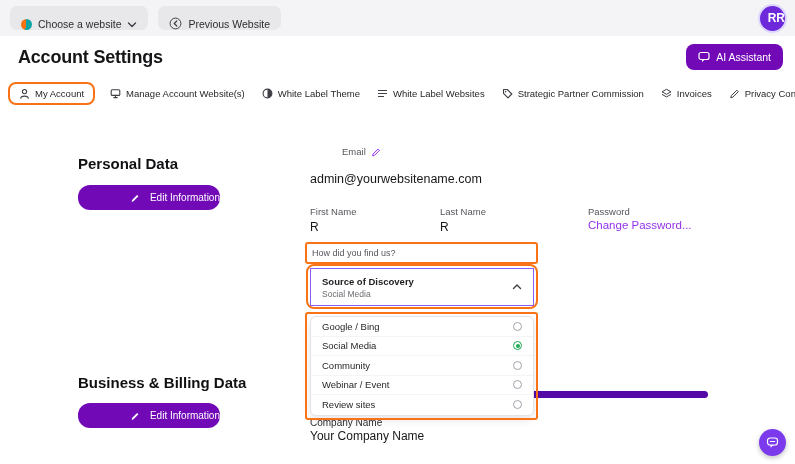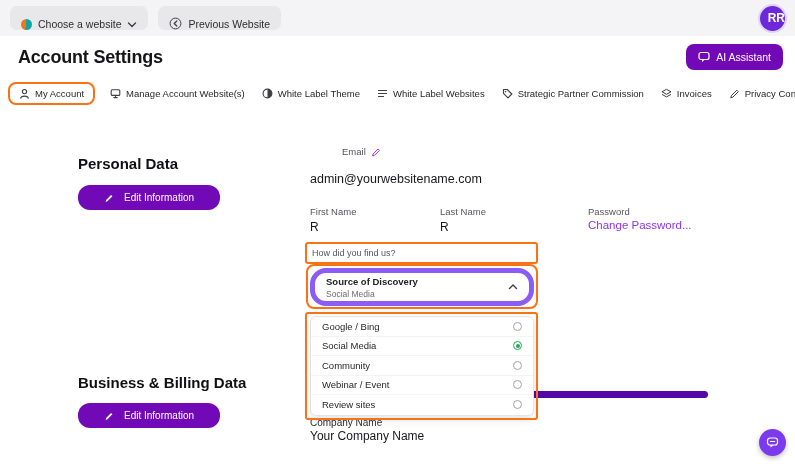--- a/index.html
+++ b/index.html
@@ -19,28 +19,28 @@
   .ai-btn { background:#7209b7; color:#fff; border:none; border-radius:8px; height:26px; padding:0 12px; font-size:10.5px; display:flex; gap:6px; align-items:center; cursor:pointer;justify-content:center; }
 
   
   .tabs { position:absolute; top:82px; left:8px; display:flex; align-items:center; gap:13px; }
   .tab { display:flex; align-items:center; gap:5px; font-size:9.5px; color:#27272a; padding:5px 2px; cursor:pointer; white-space:nowrap; }
   .tab.annotated { border:2px solid #f97316; border-radius:8px; padding:4px 9px; }
   .tab svg { flex:0 0 auto; }
 
   
   .sec-heading { position:absolute; font-size:15px; font-weight:bold; color:#111114; }
-  .edit-btn { position:absolute; width:142px; height:25px; background:#7209b7; color:#fff; border:none; border-radius:12px; display:flex; align-items:center; justify-content:center; gap:10px; font-size:10px; cursor:pointer; }
+  .edit-btn { position:absolute; width:142px; height:25px; background:#7209b7; color:#fff; border:none; border-radius:12px; display:flex; align-items:center; justify-content:flex-end; gap:10px; font-size:10px; cursor:pointer; }
   .f-label { position:absolute; font-size:9.5px; color:#55555c; }
   .f-value { position:absolute; font-size:12px; color:#18181b; }
   .link { position:absolute; font-size:11.5px; color:#9333ea; font-weight:500; cursor:pointer; }
   .label-row { position:absolute; display:flex; align-items:center; gap:5px; }
 
   
-  .select-box { position:absolute; left:310px; top:268px; width:224px; height:38px; background:#fff; border:5px solid #8b5cf6; border-radius:16px; display:flex; align-items:center; justify-content:space-between; padding:0 11px; z-index:5; cursor:pointer; }
+  .select-box { position:absolute; left:310px; top:268px; width:224px; height:38px; background:#fff; border:1px solid #8b5cf6; border-radius:0; display:flex; align-items:center; justify-content:space-between; padding:0 11px; z-index:5; cursor:pointer; }
   .select-title { font-size:9.5px; font-weight:bold; color:#222226; }
   .select-sub { font-size:8.5px; color:#6b6b72; margin-top:2px; }
   .options-panel { position:absolute; left:310px; top:316px; width:224px; background:#fff; border:1px solid #e4e4e7; border-radius:6px; box-shadow:0 4px 10px rgba(0,0,0,.10); z-index:5; overflow:hidden; }
   .option-row { height:19.5px; display:flex; align-items:center; justify-content:space-between; padding:0 11px; font-size:9.5px; color:#27272a; border-bottom:1px solid #f4f4f5; cursor:pointer; }
   .option-row:last-child { border-bottom:none; }
   .radio { width:9px; height:9px; border:1px solid #a1a1aa; border-radius:50%; position:relative; flex:0 0 auto; }
   .radio.sel { border-color:#1ea952; }
   .radio.sel::after { content:""; position:absolute; left:1.5px; top:1.5px; right:1.5px; bottom:1.5px; background:#1ea952; border-radius:50%; }
 
   

